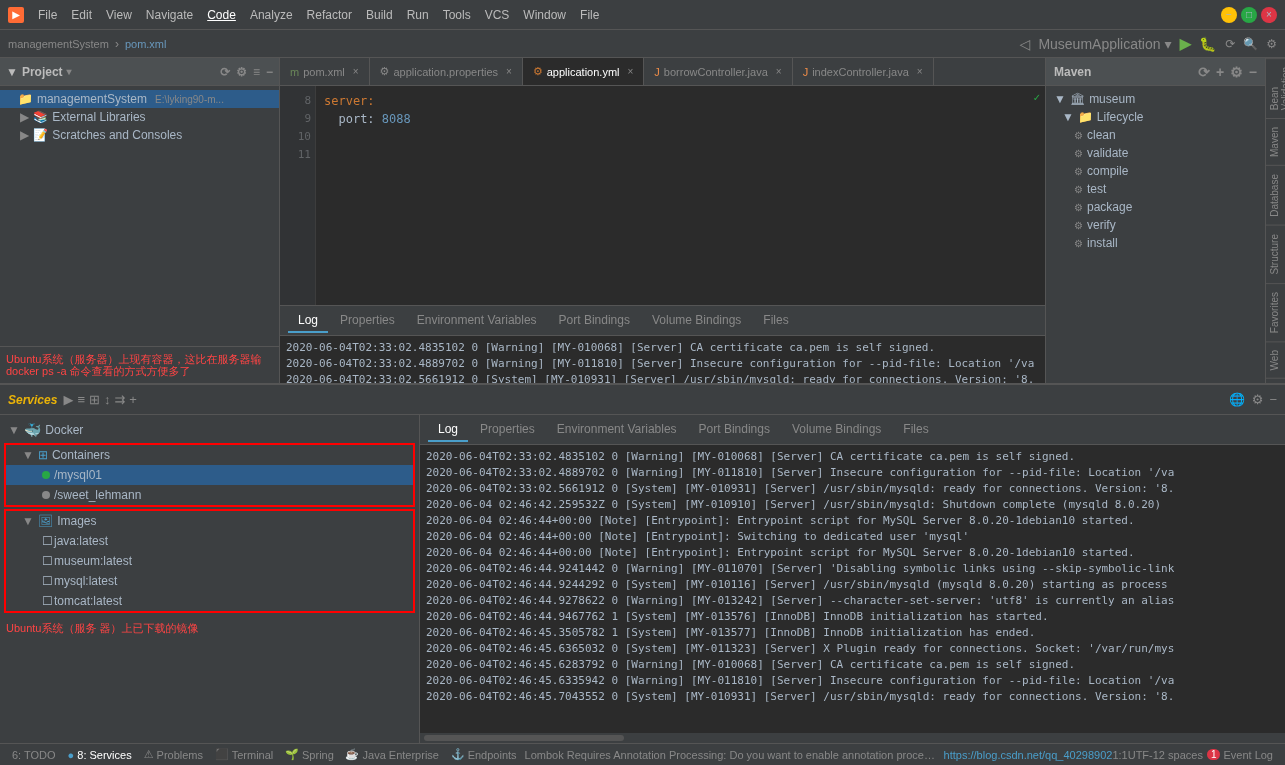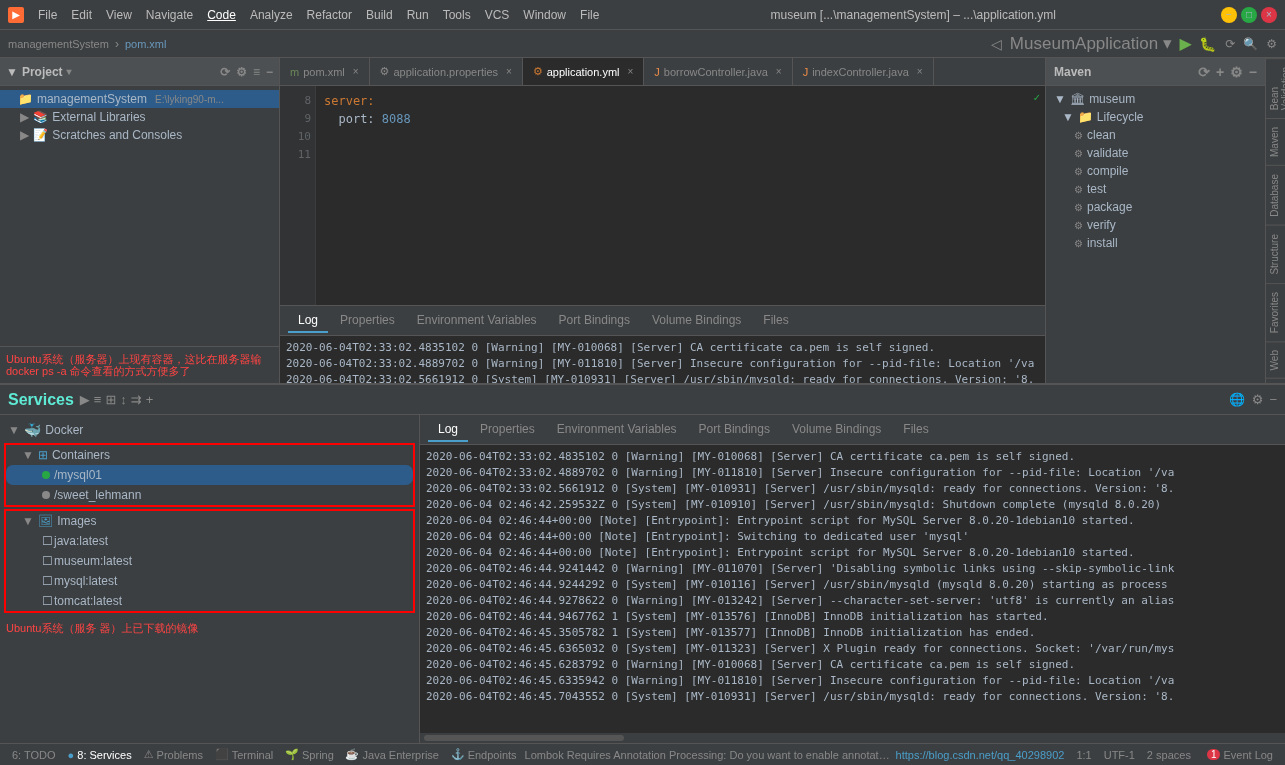--- a/index.html
+++ b/index.html
@@ -45,21 +45,21 @@
     .log-warn { color: #a9b7c6; }
 
     
     #maven-panel { width: 220px; background: #3c3f41; border-left: 1px solid #555; display: flex; flex-direction: column; }
     #maven-tree { padding: 4px 0; flex: 1; overflow-y: auto; }
     .maven-item { display: flex; align-items: center; padding: 2px 8px; cursor: pointer; gap: 4px; font-size: 12px; }
     .maven-item.indent1 { padding-left: 16px; }
     .maven-item.indent2 { padding-left: 28px; }
     .gear-icon { color: #888; font-size: 10px; }
     .svc-item { display: flex; align-items: center; padding: 3px 8px; cursor: pointer; gap: 4px; font-size: 12px; }
-    .svc-item.selected { background: #2d5c8a; border-radius: 7px; }
+    .svc-item.selected { background: #2d5c8a; }
     .running-dot { width: 8px; height: 8px; border-radius: 50%; background: #28a745; flex-shrink: 0; }
     .stopped-dot { width: 8px; height: 8px; border-radius: 50%; background: #888; flex-shrink: 0; }
 
     
     #services-log { flex: 1; display: flex; flex-direction: column; overflow: hidden; }
     #svc-log-tabs { display: flex; align-items: center; height: 30px; background: #3c3f41; border-bottom: 1px solid #555; padding: 0 8px; gap: 2px; }
     .svc-tab { padding: 4px 10px; cursor: pointer; font-size: 12px; color: #888; border-bottom: 2px solid transparent; }
     .svc-tab.active { color: #fff; border-bottom: 2px solid #4a9eca; }
     #svc-log-content { flex: 1; overflow-y: auto; padding: 4px 6px; font-family: monospace; font-size: 11px; line-height: 16px; background: #2b2b2b; }
 
@@ -92,35 +92,34 @@
       <span style="color:#fff; text-decoration:underline;">Code</span>
       <span>Analyze</span>
       <span>Refactor</span>
       <span>Build</span>
       <span>Run</span>
       <span>Tools</span>
       <span>VCS</span>
       <span>Window</span>
       <span>File</span>
     </div>
-    <span style="flex:1; text-align:center; font-size:12px; color:#bbb;">museum [...\managementSystem] – ...\application.yml</span>
     <div class="title-right">
       <div class="win-btn minimize">−</div>
       <div class="win-btn maximize">□</div>
       <div class="win-btn close">×</div>
     </div>
   </div>
 
   <div style="display:flex; align-items:center; height:28px; background:#3c3f41; border-bottom:1px solid #555; padding:0 8px; gap:6px;">
     <span style="color:#888; font-size:11px;">managementSystem</span>
     <span style="color:#888;">›</span>
     <span style="color:#6897bb; font-size:11px;">pom.xml</span>
     <div style="margin-left:auto; display:flex; gap:8px; align-items:center;">
       <span style="color:#888; font-size:14px; cursor:pointer;">◁</span>
-      <span style="color:#888; font-size:17px;">MuseumApplication ▾</span>
+      <span style="color:#888; font-size:14px;">MuseumApplication ▾</span>
       <span style="color:#6ab04c; font-size:16px; cursor:pointer;">▶</span>
       <span style="color:#888; font-size:14px; cursor:pointer;">🐛</span>
       <span style="color:#888; font-size:12px; cursor:pointer;">⟳</span>
       <span style="color:#888; font-size:12px; cursor:pointer;">🔍</span>
       <span style="color:#888; font-size:12px; cursor:pointer;">⚙</span>
     </div>
   </div>
 
   <div style="display:flex; flex:1; overflow:hidden;">
 
@@ -286,21 +285,21 @@
       <div class="side-tab">Structure</div>
       <div class="side-tab">Favorites</div>
       <div class="side-tab">Web</div>
       <div class="side-tab">Word Book</div>
     </div>
 
   </div>
 
   <div style="height:360px; display:flex; flex-direction:column; border-top:2px solid #555;">
     <div style="display:flex; align-items:center; height:30px; background:#3c3f41; border-bottom:1px solid #555; padding:0 8px; gap:6px;">
-      <span style="font-size:16px; font-weight:bold; color:#5eead4;">Services</span>
+      <span style="font-size:12px; font-weight:bold; color:#eab308;font-style:italic;">Services</span>
       <div style="display:flex; gap:4px; align-items:center;">
         <span style="color:#888; cursor:pointer; font-size:13px;">▶</span>
         <span style="color:#888; cursor:pointer; font-size:13px;">≡</span>
         <span style="color:#888; cursor:pointer; font-size:13px;">⊞</span>
         <span style="color:#888; cursor:pointer; font-size:13px;">↕</span>
         <span style="color:#888; cursor:pointer; font-size:13px;">⇉</span>
         <span style="color:#888; cursor:pointer; font-size:13px;">+</span>
       </div>
       <div style="margin-left:auto; display:flex; gap:6px;">
         <span style="color:#888; cursor:pointer; font-size:13px;">🌐</span>
@@ -422,21 +421,21 @@
     </div>
     <div class="status-item">
       <span>☕</span>
       <span>Java Enterprise</span>
     </div>
     <div class="status-item">
       <span>⚓</span>
       <span>Endpoints</span>
     </div>
     <div style="flex:1; overflow:hidden; font-size:11px; color:#888; white-space:nowrap; text-overflow:ellipsis;">Lombok Requires Annotation Processing: Do you want to enable annotation processors? Enable (58 minutes ago)</div>
-    <div style="margin-left:auto; display:flex; gap:12px; align-items:flex-end;">
+    <div style="margin-left:auto; display:flex; gap:0; align-items:flex-end;">
       <span style="color:#4a9eca; cursor:pointer;">https://blog.csdn.net/qq_40298902</span>
       <span>1:1</span>
       <span>UTF-1</span>
       <span>2 spaces</span>
       <div class="status-item">
         <span style="background:#dc3545; color:white; border-radius:10px; padding:0 4px; font-size:10px;">1</span>
         <span>Event Log</span>
       </div>
     </div>
   </div>

